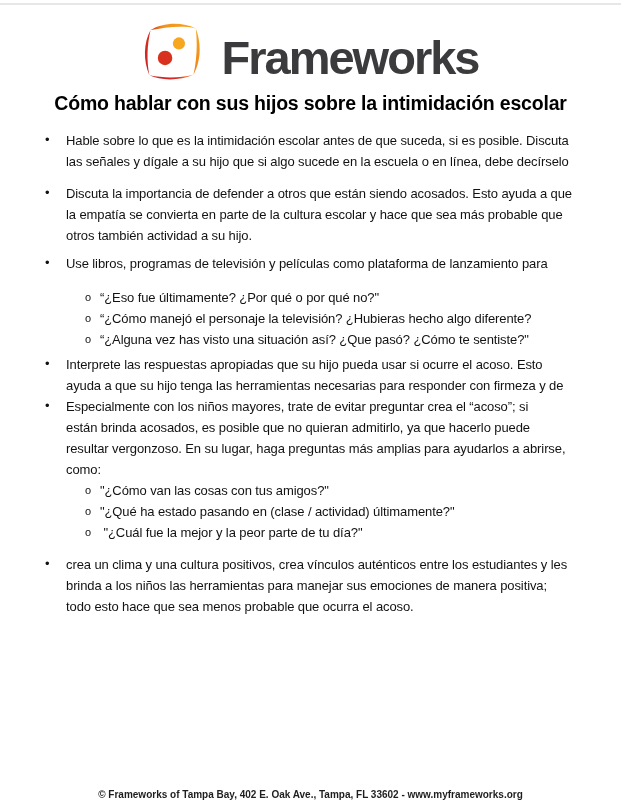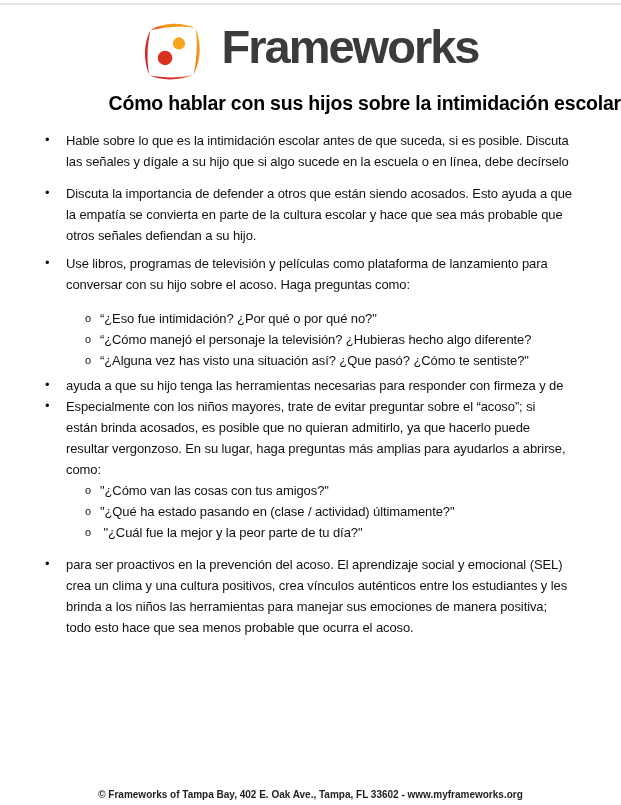--- a/index.html
+++ b/index.html
@@ -3,30 +3,30 @@
 <meta charset="utf-8">
 <style>
   html, body { margin:0; padding:0; background:#ffffff; }
   .page {
     position:relative; width:621px; height:805px; background:#ffffff;
     font-family:"Liberation Sans", sans-serif; color:#111; overflow:hidden;
   }
   .top-rule { position:absolute; top:3px; left:0; width:621px; height:2px; background:#e7e7e7; }
 
   
-  .logo { display:flex; justify-content:center; align-items:flex-start; padding-top:21px; gap:21px; }
+  .logo { display:flex; justify-content:center; align-items:flex-end; padding-top:21px; gap:21px; }
   .logo svg { display:block; }
   .brand {
     font-size:47px; font-weight:700; letter-spacing:-2px; color:#3b3b3d; line-height:1;
     margin-top:2px;
   }
 
   
   h1.title {
-    margin:11px 0 0 0; text-align:right; font-size:19.5px; font-weight:700;
+    margin:11px 0 0 0; text-align:center; font-size:19.5px; font-weight:700;
     letter-spacing:-0.2px; color:#000;
   }
 
   
   .content { margin:15px 0 0 66px; font-size:13px; line-height:21px; letter-spacing:-0.1px; color:#121212; }
   .ln { white-space:pre; }
   .b  { position:relative; }
   .m1 { position:absolute; left:-21px; top:-1px; font-size:13px; color:#121212; }
   .sub { position:relative; margin-left:34px; }
   .m2 { position:absolute; left:-15px; top:0px; font-size:11px; color:#121212; }
@@ -87,55 +87,54 @@
     <div class="b gap-lg">
       <span class="m1">•</span>
       <div class="ln">Hable sobre lo que es la intimidación escolar antes de que suceda, si es posible. Discuta</div>
       <div class="ln">las señales y dígale a su hijo que si algo sucede en la escuela o en línea, debe decírselo</div>
     </div>
 
     <div class="b gap-md">
       <span class="m1">•</span>
       <div class="ln">Discuta la importancia de defender a otros que están siendo acosados. Esto ayuda a que</div>
       <div class="ln">la empatía se convierta en parte de la cultura escolar y hace que sea más probable que</div>
-      <div class="ln">otros señales defiendan a su hijo.</div>
+      <div class="ln">otros también actividad a su hijo.</div>
     </div>
 
     <div class="b">
       <span class="m1">•</span>
       <div class="ln">Use libros, programas de televisión y películas como plataforma de lanzamiento para</div>
-      <div class="ln">conversar con su hijo sobre el acoso. Haga preguntas como:</div>
       <div class="sub-block-1">
-        <div class="ln sub"><span class="m2">o</span><span>“¿Eso fue intimidación? ¿Por qué o por qué no?"</span></div>
+        <div class="ln sub"><span class="m2">o</span><span>“¿Eso fue últimamente? ¿Por qué o por qué no?"</span></div>
         <div class="ln sub"><span class="m2">o</span><span>“¿Cómo manejó el personaje la televisión? ¿Hubieras hecho algo diferente?</span></div>
         <div class="ln sub"><span class="m2">o</span><span>“¿Alguna vez has visto una situación así? ¿Que pasó? ¿Cómo te sentiste?"</span></div>
       </div>
     </div>
 
     <div class="b">
       <span class="m1">•</span>
+      <div class="ln">Interprete las respuestas apropiadas que su hijo pueda usar si ocurre el acoso. Esto</div>
       <div class="ln">ayuda a que su hijo tenga las herramientas necesarias para responder con firmeza y de</div>
     </div>
 
     <div class="b">
       <span class="m1">•</span>
-      <div class="ln">Especialmente con los niños mayores, trate de evitar preguntar sobre el “acoso”; si</div>
+      <div class="ln">Especialmente con los niños mayores, trate de evitar preguntar crea el “acoso”; si</div>
       <div class="ln">están brinda acosados, es posible que no quieran admitirlo, ya que hacerlo puede</div>
       <div class="ln">resultar vergonzoso. En su lugar, haga preguntas más amplias para ayudarlos a abrirse,</div>
       <div class="ln">como:</div>
       <div class="sub-block-2">
         <div class="ln sub"><span class="m2">o</span><span>"¿Cómo van las cosas con tus amigos?"</span></div>
         <div class="ln sub"><span class="m2">o</span><span>"¿Qué ha estado pasando en (clase / actividad) últimamente?"</span></div>
         <div class="ln sub"><span class="m2">o</span><span> "¿Cuál fue la mejor y la peor parte de tu día?"</span></div>
       </div>
     </div>
 
     <div class="b">
       <span class="m1">•</span>
-      <div class="ln">para ser proactivos en la prevención del acoso. El aprendizaje social y emocional (SEL)</div>
       <div class="ln">crea un clima y una cultura positivos, crea vínculos auténticos entre los estudiantes y les</div>
       <div class="ln">brinda a los niños las herramientas para manejar sus emociones de manera positiva;</div>
       <div class="ln">todo esto hace que sea menos probable que ocurra el acoso.</div>
     </div>
 
   </main>
 
   <footer class="footer">
     <span>© Frameworks of Tampa Bay, 402 E. Oak Ave., Tampa, FL 33602 - www.myframeworks.org</span>
   </footer>

